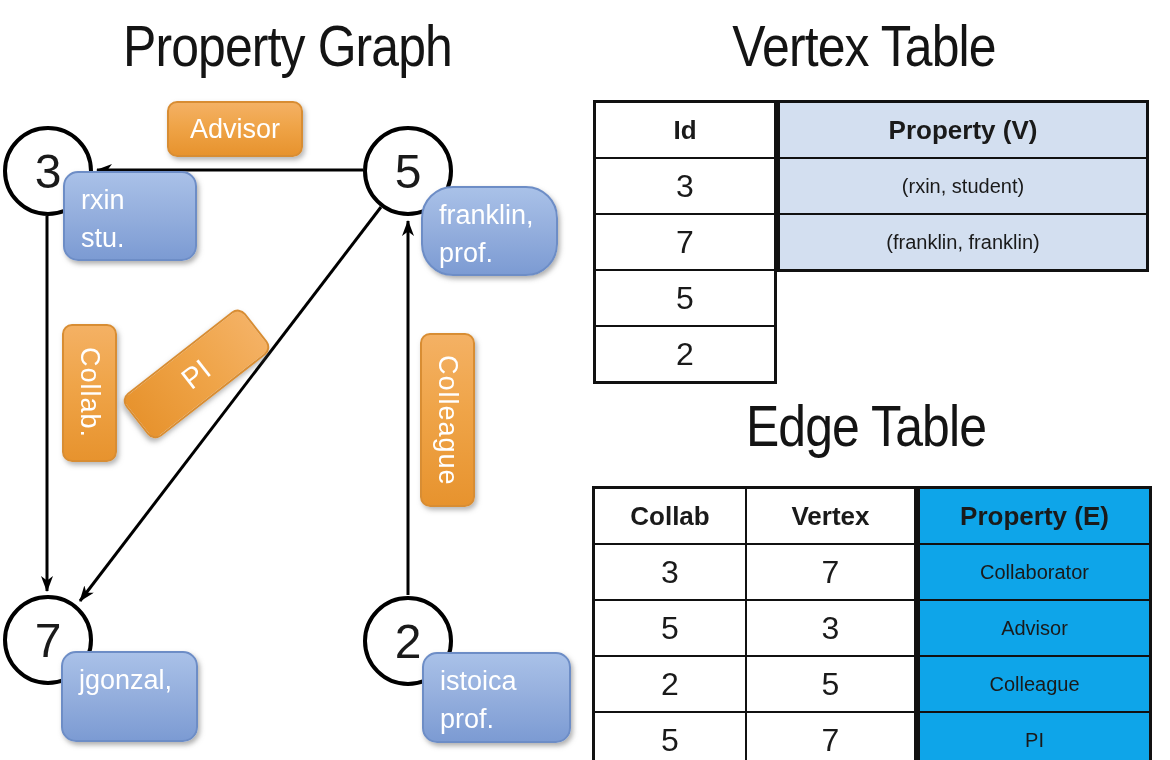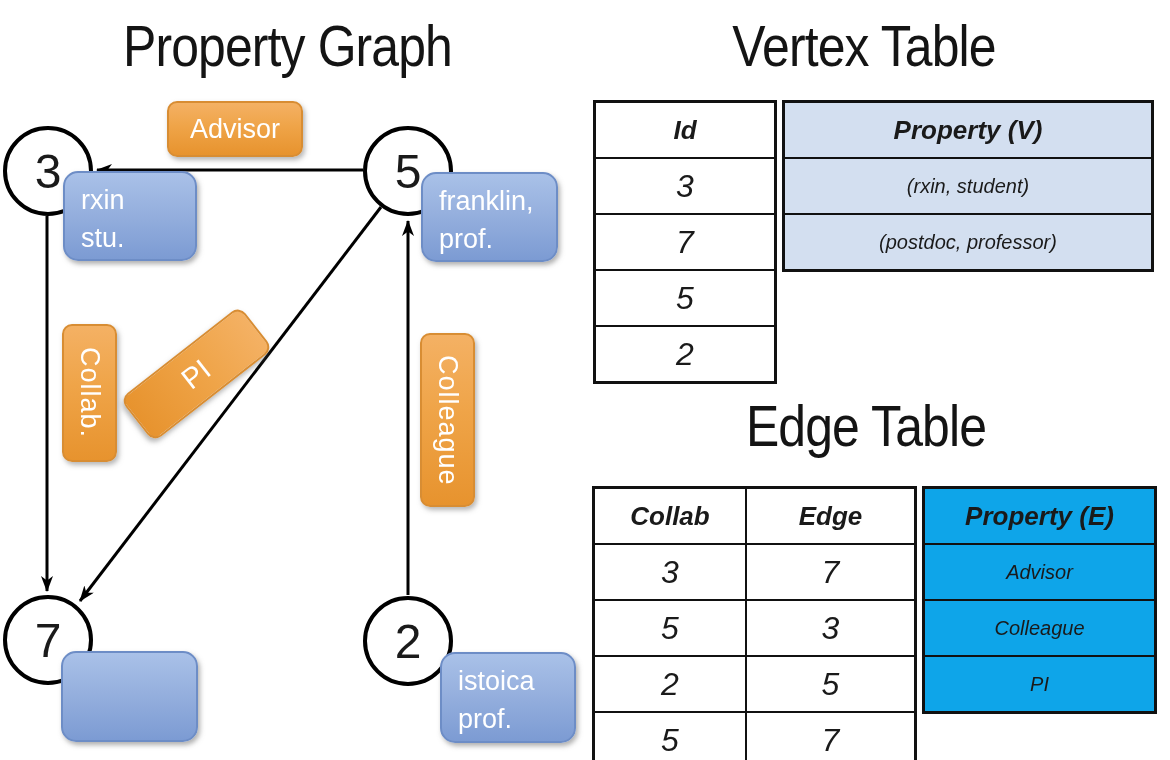--- a/index.html
+++ b/index.html
@@ -32,33 +32,33 @@
     position:absolute;box-sizing:border-box;border:2px solid #d88d33;border-radius:10px;
     background:linear-gradient(180deg,#f4b164 0%,#efa448 45%,#e7932e 100%);
     color:#fff;display:flex;align-items:center;justify-content:center;
     font-size:27px;box-shadow:2px 3px 5px rgba(110,110,110,0.5);z-index:3;
   }
   .vtext{writing-mode:vertical-rl;letter-spacing:1px;}
   .pi-rot{transform:rotate(-90deg);}
   svg.edges{position:absolute;left:0;top:0;z-index:1;}
   
   .tbl-wrap{position:absolute;display:flex;align-items:flex-start;z-index:5;}
-  table.t{border-collapse:collapse;table-layout:fixed;font-style:italic;}
+  table.t{border-collapse:collapse;table-layout:fixed;}
   table.t{border:3px solid #111;}
   table.t td{
     border:2px solid #111;text-align:center;vertical-align:middle;
     height:52px;color:#1a1a1a;overflow:hidden;white-space:nowrap;
   }
   td.hdr{font-weight:bold;font-size:26px;}
   td.idc{font-size:32px;}
   td.prc{font-size:20px;}
   .vfill{background:#d3dff0;}
   .efill{background:#0ea5e9;}
   .wfill{background:#ffffff;}
-  .gap5{margin-left:5px;}
+  .gap5{}
 </style>
 </head>
 <body>
 
 <div class="big-title" style="left:35px;top:14px;width:505px;">Property Graph</div>
 
 <svg class="edges" width="585" height="760">
   <defs>
     <marker id="arr" markerUnits="userSpaceOnUse" markerWidth="18" markerHeight="14" refX="15" refY="6" orient="auto">
       <path d="M0,0 L16,6 L0,12 L4.5,6 Z" fill="#000"></path>
@@ -80,27 +80,28 @@
   <span>7</span>
 </div>
 <div class="vcircle" style="left:363px;top:596px;">
   <span>2</span>
 </div>
 
 <div class="vbox" style="left:63px;top:171px;width:134px;height:90px;">
   <div>rxin</div>
   <div>stu.</div>
 </div>
-<div class="vbox" style="left:421px;top:172px;width:137px;height:90px;">
+<div class="vbox" style="left:421px;top:186px;width:137px;height:90px;border-radius:32px;">
   <div>franklin,</div>
   <div>prof.</div>
 </div>
 <div class="vbox" style="left:61px;top:651px;width:137px;height:91px;">
-</div>
-<div class="vbox" style="left:440px;top:652px;width:136px;height:91px;">
+  <div>jgonzal,</div>
+</div>
+<div class="vbox" style="left:422px;top:652px;width:149px;height:91px;">
   <div>istoica</div>
   <div>prof.</div>
 </div>
 
 <div class="elabel" style="left:167px;top:101px;width:136px;height:56px;">
   <span>Advisor</span>
 </div>
 <div class="elabel" style="left:62px;top:324px;width:55px;height:138px;">
   <span class="vtext">Collab.</span>
 </div>
@@ -135,34 +136,34 @@
     </table>
   <table class="t gap5" style="width:372px;">
     <tbody>
         <tr>
           <td class="hdr vfill">Property (V)</td>
         </tr>
     <tr>
           <td class="prc vfill">(rxin, student)</td>
         </tr>
     <tr>
-          <td class="prc vfill">(postdoc, professor)</td>
+          <td class="prc vfill">(franklin, franklin)</td>
         </tr>
   </tbody>
     </table>
 </div>
 
 <div class="big-title" style="left:596px;top:394px;width:540px;">Edge Table</div>
 
 <div class="tbl-wrap" style="left:592px;top:486px;">
   <table class="t" style="width:325px;">
     <tbody>
         <tr>
       <td class="hdr wfill" style="width:148px;">Collab</td>
-      <td class="hdr wfill">Edge</td>
+      <td class="hdr wfill">Vertex</td>
     </tr>
     <tr>
       <td class="idc wfill">3</td>
       <td class="idc wfill">7</td>
     </tr>
     <tr>
       <td class="idc wfill">5</td>
       <td class="idc wfill">3</td>
     </tr>
     <tr>
@@ -174,20 +175,23 @@
       <td class="idc wfill">7</td>
     </tr>
   </tbody>
     </table>
   <table class="t gap5" style="width:235px;">
     <tbody>
         <tr>
           <td class="hdr efill">Property (E)</td>
         </tr>
     <tr>
+          <td class="prc efill">Collaborator</td>
+        </tr>
+    <tr>
           <td class="prc efill">Advisor</td>
         </tr>
     <tr>
           <td class="prc efill">Colleague</td>
         </tr>
     <tr>
           <td class="prc efill">PI</td>
         </tr>
   </tbody>
     </table>

